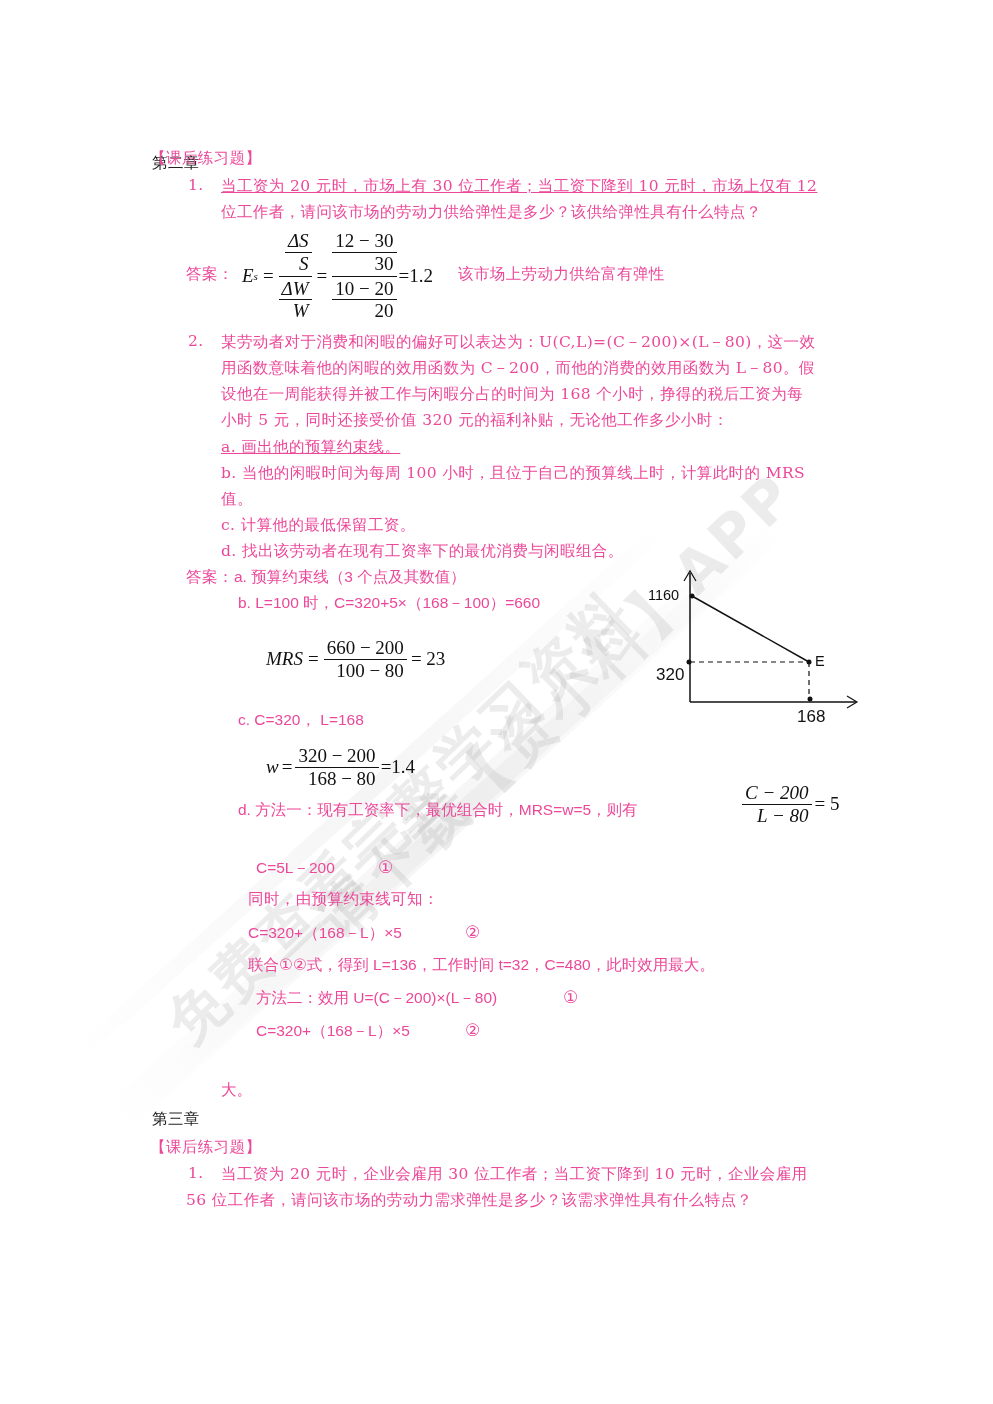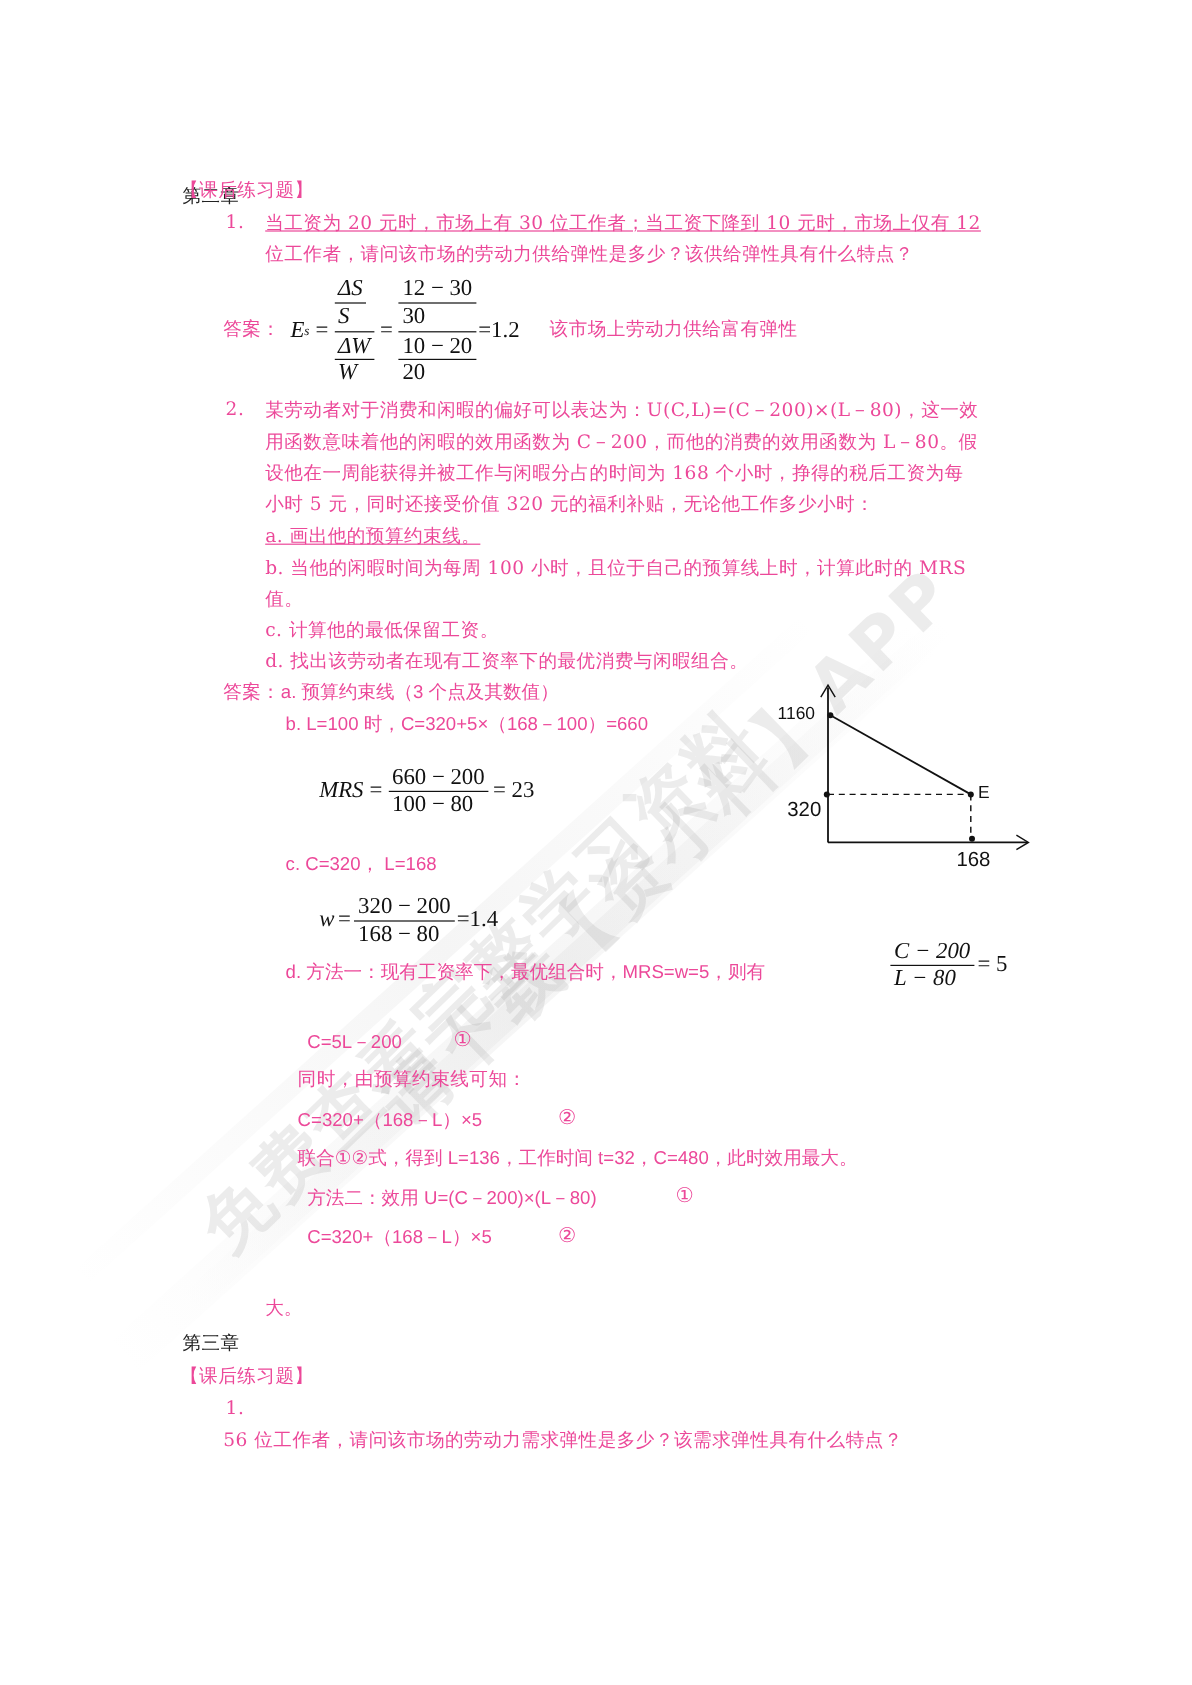--- a/index.html
+++ b/index.html
@@ -8,21 +8,21 @@
       font-family: "DejaVu Serif", "Liberation Serif", serif;
       color: #e8192c;
     }
     .page { position: absolute; left: 0; top: 0; width: 993px; height: 1404px; }
     .abs { position: absolute; white-space: nowrap; }
     .serif { font-family: "DejaVu Serif", "Liberation Serif", serif; font-size: 15.5px; letter-spacing: 0.4px; }
     .sans { font-family: "Liberation Sans", "DejaVu Sans", sans-serif; font-size: 15.5px; }
     .black { color: #222222; }
     .red { color: #ec4899; text-align: right; }
     .math { font-family: "Liberation Serif", "DejaVu Serif", serif; color: #111; font-size: 19px; }
-    .frac { display: inline-flex; flex-direction: column; align-items: flex-start; vertical-align: middle; }
+    .frac { display: inline-flex; flex-direction: column; align-items: flex-end; vertical-align: middle; }
     .frac .num, .frac .den { padding: 0 3px; line-height: 1.15; }
     .frac .bar { width: 100%; border-top: 1.3px solid #111; }
     .it { font-style: italic; }
     .watermark {
       position: absolute; color: rgba(150,150,150,0.18); font-family: "DejaVu Sans", sans-serif;
       font-weight: bold; font-size: 58px; transform-origin: left top; white-space: nowrap; letter-spacing: 4px;
     }
     .stripe {
       position: absolute; background: linear-gradient(90deg, rgba(200,200,200,0) 0%, rgba(200,200,200,0.18) 50%, rgba(200,200,200,0) 100%);
       transform-origin: left top; height: 34px;
@@ -162,15 +162,16 @@
     </svg>
     <div class="abs" style="left:8px; top:22px; font-family:'Liberation Sans',sans-serif; font-size:14.5px; color:#111;">1160</div>
     <div class="abs" style="left:16px; top:100px; font-family:'Liberation Sans',sans-serif; font-size:17px; color:#111;">320</div>
     <div class="abs" style="left:157px; top:142px; font-family:'Liberation Sans',sans-serif; font-size:17px; color:#111;">168</div>
     <div class="abs" style="left:175px; top:88px; font-family:'Liberation Sans',sans-serif; font-size:14.5px; color:#111;">E</div>
   </div>
 
   <div class="abs serif black" style="left:152px; top:1109px;">第三章</div>
   <div class="abs serif red" style="left:150px; top:1137px;">【课后练习题】</div>
   <div class="abs serif red" style="left:188px; top:1164px;">1.</div>
+  <div class="abs serif red" style="left:221px; top:1164px;">当工资为 20 元时，企业会雇用 30 位工作者；当工资下降到 10 元时，企业会雇用</div>
   <div class="abs serif red" style="left:186px; top:1190px;">56 位工作者，请问该市场的劳动力需求弹性是多少？该需求弹性具有什么特点？</div>
 
 </div>
 
 </body></html>

